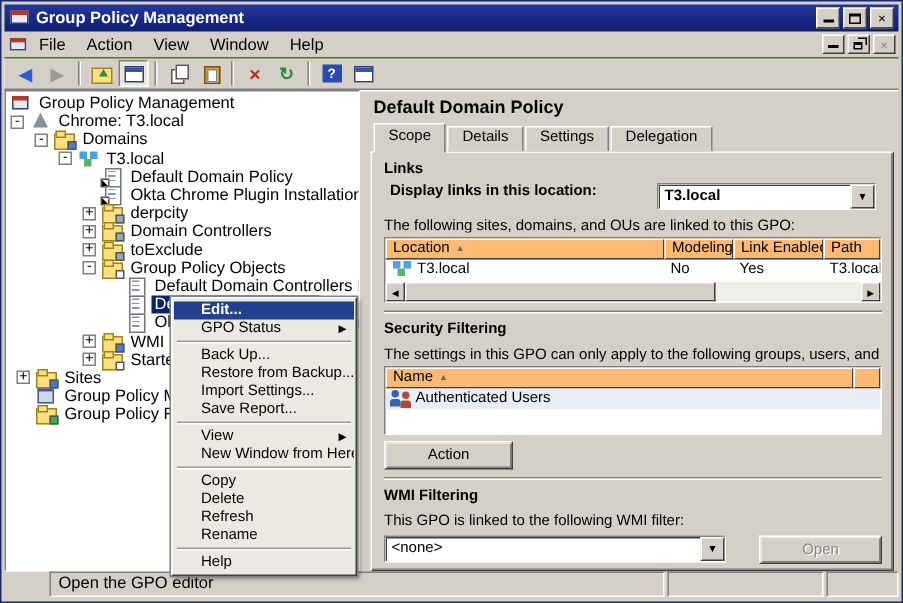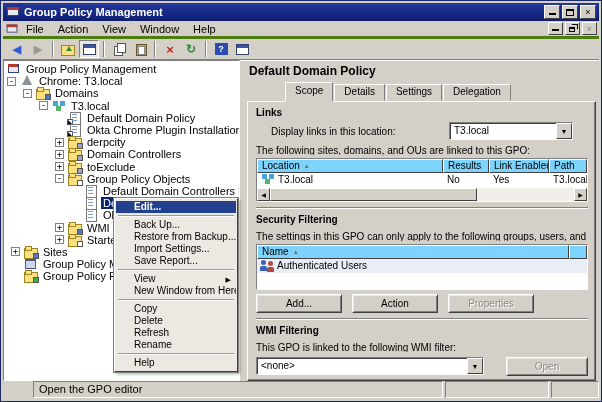--- a/index.html
+++ b/index.html
@@ -25,21 +25,21 @@
                    box-shadow:2px -2px 0 -0px #d4d0c8, 3px -3px 0 #000; margin:2px 0 0 -2px; }
 
   
   .appicon { width:14px; height:12px; position:relative; flex:none; }
   .appicon::before { content:""; position:absolute; inset:1px 1px 2px 1px; background:#e6e9f2; border:1px solid #32406e; }
   .appicon::after  { content:""; position:absolute; left:1px; right:1px; top:1px; height:3px; background:#b03a2e; }
 
   
   .menubar { position:absolute; top:20px; left:2px; right:2px; height:18px;
              display:flex; align-items:center; padding:0 2px;
-             border-bottom:3px solid #4d7c0f; }
+             border-bottom:1px solid #4d7c0f; }
   .menuitem { padding:2px 7px; cursor:default; }
   .menubar .spacer { flex:1; }
   .mdibtn { width:15px; height:13px; margin-left:2px; background:#d4d0c8;
             border:1px solid; border-color:#fff #404040 #404040 #fff;
             display:flex; align-items:center; justify-content:center; font-size:9px; }
   .mdibtn.disabled { color:#8a8a85; }
 
   
   .toolbar { position:absolute; top:38px; left:2px; right:2px; height:21px;
              display:flex; align-items:center; padding:0 4px; gap:1px;
@@ -104,42 +104,42 @@
   .ic.users::before { content:""; position:absolute; left:1px; top:0; width:5px; height:5px; border-radius:50%;
                       background:#3a62b0; box-shadow:7px 1px 0 #b04a3a; }
   .ic.users::after  { content:""; position:absolute; left:0; top:6px; width:7px; height:5px; border-radius:2px 2px 0 0;
                       background:#3a62b0; box-shadow:7px 1px 0 #b04a3a; }
 
   
   .ptitle { font-size:12px; font-weight:bold; margin:1px 0 4px 2px; }
   .tabs { display:flex; margin-left:2px; position:relative; z-index:2; }
   .tab { padding:2px 9px 3px; font-size:10px; background:#d4d0c8;
          border:1px solid; border-color:#fff #808080 #d4d0c8 #fff; margin-right:1px; position:relative; }
-  .tab.active { border-bottom:1px solid #d4d0c8; z-index:3; padding-bottom:4px; margin-bottom:-1px; font-size:10px;margin-left:36px; }
+  .tab.active { border-bottom:1px solid #d4d0c8; z-index:3; padding-bottom:4px; margin-bottom:-1px; font-size:10px; }
   .tab:not(.active) { margin-top:2px; padding-top:1px; }
   .tabpage { flex:1; border:1px solid; border-color:#fff #404040 #404040 #fff;
              box-shadow:inset -1px -1px 0 #808080; padding:4px 7px 4px 8px;
              display:flex; flex-direction:column; overflow:hidden; font-size:10px; }
   .sect-h { font-weight:bold; font-size:10px; margin:1px 0 3px; }
   .caption { font-size:10px; margin:3px 0 3px; white-space:nowrap; overflow:hidden; }
-  .inline { display:flex; align-items:center; margin:1px 15px 2px; }
+  .inline { display:flex; align-items:flex-start; margin:1px 4px 2px;font-weight:bold; }
   .inline .lab { width:178px; flex:none; white-space:nowrap; overflow:hidden; }
   .combo { display:flex; height:18px; border:1px solid; border-color:#808080 #fff #fff #808080;
            background:#fff; box-shadow:inset 1px 1px 0 #404040; }
   .combo .val { flex:1; padding:2px 4px; white-space:nowrap; overflow:hidden; }
   .combo .drop { width:16px; background:#d4d0c8; border:1px solid; border-color:#fff #404040 #404040 #fff;
                  display:flex; align-items:center; justify-content:center; font-size:7px; color:#000; }
   .combo.flex1 { flex:1; }
 
   .groove { height:2px; border-top:1px solid #808080; border-bottom:1px solid #fff; margin:5px 0 4px; }
 
   .ltable { border:1px solid; border-color:#808080 #fff #fff #808080; background:#fff;
             height:50px; display:flex; flex-direction:column; overflow:hidden; }
   .thead { display:flex; height:14px; flex:none; }
-  .th { background:#7dd3fc; border:1px solid; border-color:#fff #404040 #404040 #fff;
+  .th { background:#fdba74; border:1px solid; border-color:#fff #404040 #404040 #fff;
         padding:0 4px; font-size:10px; display:flex; align-items:center; gap:4px; overflow:hidden; white-space:nowrap; }
   .th .sort { font-size:6px; color:#6a6a64; }
   .c1{width:186px;flex:none;} .c2{width:46px;flex:none;} .c3{width:60px;flex:none;} .c4{flex:1;}
   .trowdata { display:flex; height:13px; align-items:center; flex:none; white-space:nowrap; }
   .trowdata .cell { padding:0 4px; overflow:hidden; display:flex; align-items:center; }
   .tfill { flex:1; }
   .hscroll { height:13px; flex:none; display:flex; background:#f1efe9; }
   .sbtn { width:13px; height:13px; background:#d4d0c8; border:1px solid; border-color:#fff #404040 #404040 #fff;
           display:flex; align-items:center; justify-content:center; font-size:6px; color:#000; flex:none; }
   .strack { flex:1; position:relative; }
@@ -385,21 +385,21 @@
             <span class="drop">▼</span>
           </div>
         </div>
         <div class="caption">The following sites, domains, and OUs are linked to this GPO:</div>
         <div class="ltable">
           <div class="thead">
             <span class="th c1">
                 <span>Location</span>
                 <span class="sort">▲</span>
               </span>
-            <span class="th c2">Results</span>
+            <span class="th c2">Modeling</span>
             <span class="th c3">Link Enabled</span>
             <span class="th c4">Path</span>
           </div>
           <div class="trowdata">
             <span class="cell c1">
                 <span class="ic domain"></span>
                 <span>T3.local</span>
               </span>
             <span class="cell c2">No</span>
             <span class="cell c3">Yes</span>
@@ -426,23 +426,21 @@
                 <span class="sort">▲</span>
               </span>
             <span class="th thcap"></span>
           </div>
           <div class="secrow">
             <span class="ic users"></span>
             <span>Authenticated Users</span>
           </div>
         </div>
         <div class="btnrow">
-          <span class="btn">Add...</span>
           <span class="btn">Action</span>
-          <span class="btn disabled">Properties</span>
         </div>
 
         <div class="groove"></div>
 
         <div class="sect-h">WMI Filtering</div>
         <div class="caption">This GPO is linked to the following WMI filter:</div>
         <div class="wmirow">
           <div class="combo">
             <span class="val">&lt;none&gt;</span>
             <span class="drop">▼</span>
@@ -455,20 +453,21 @@
   </div>
 
   <div class="statusbar">
     <span class="pane main">Open the GPO editor</span>
     <span class="pane p2"></span>
     <span class="pane p3"></span>
   </div>
 
   <div class="ctxmenu">
     <div class="mi hl">Edit...</div>
+    <div class="mi"><span>GPO Status</span><span class="sub">▶</span></div>
     <div class="msep"></div>
     <div class="mi">Back Up...</div>
     <div class="mi">Restore from Backup...</div>
     <div class="mi">Import Settings...</div>
     <div class="mi">Save Report...</div>
     <div class="msep"></div>
     <div class="mi"><span>View</span><span class="sub">▶</span></div>
     <div class="mi">New Window from Here</div>
     <div class="msep"></div>
     <div class="mi">Copy</div>

